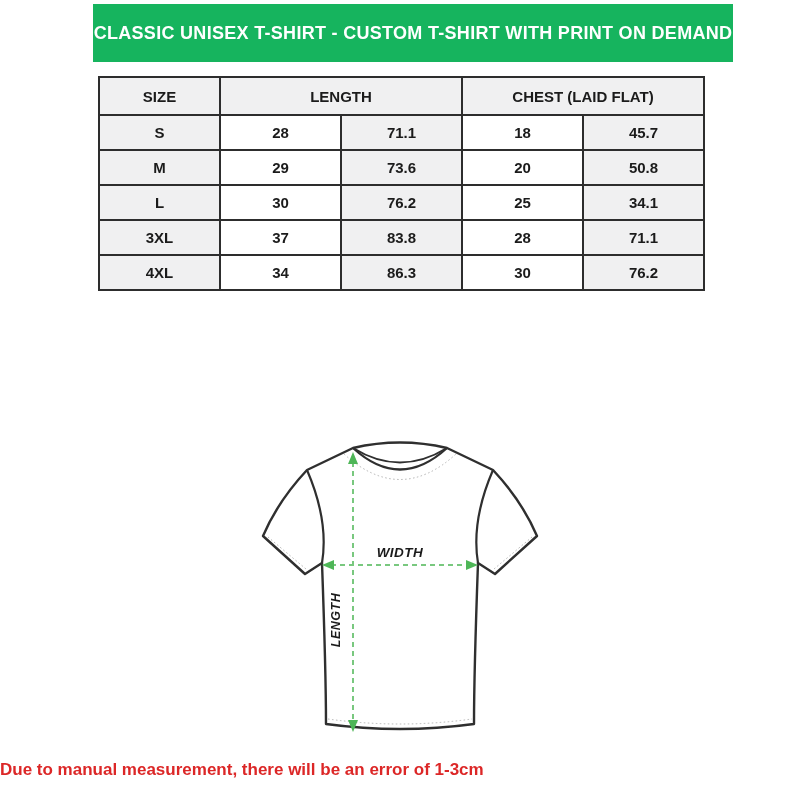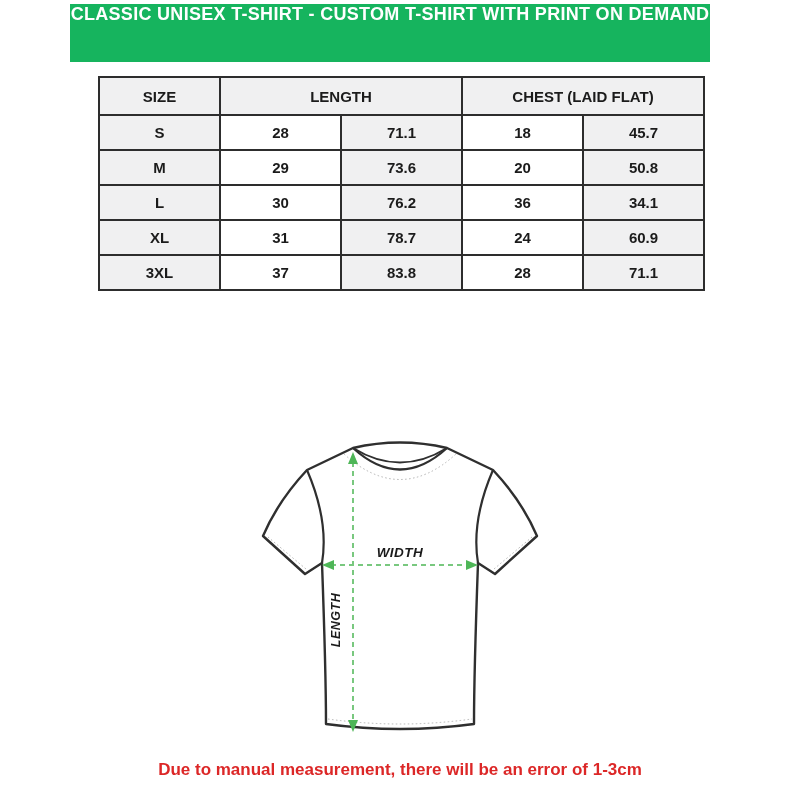--- a/index.html
+++ b/index.html
@@ -14,25 +14,26 @@
   * { margin: 0; padding: 0; box-sizing: border-box; }
   html, body { width: 800px; height: 800px; }
   body {
     position: relative;
     background: #ffffff;
     font-family: "Liberation Sans", sans-serif;
     overflow: hidden;
   }
   .banner {
     position: absolute;
-    left: 70px; top: 4px;
+    left: 93px; top: 4px;
     width: 640px; height: 58px;
     background: var(--banner_bg);
     color: var(--banner_text);
     display: flex;
+    align-items: center;
     justify-content: center;
     font-size: 18px;
     font-weight: bold;
     letter-spacing: 0.3px;
     white-space: nowrap;
   }
   table.size-table {
     position: absolute;
     left: 98px; top: 76px;
     width: 605px;
@@ -60,21 +61,21 @@
   .size-table td.plain { background: #ffffff; border-radius: 13px; }
   .shirt-wrap {
     position: absolute;
     left: 250px; top: 433px;
     width: 300px; height: 312px; font-style: italic;
   }
   .footnote {
     position: absolute;
     left: 0; top: 760px;
     width: 800px;
-    text-align: center;
+    text-align: left;
     color: var(--note);
     font-size: 17px;
     font-weight: bold;
   }
 </style>
 </head>
 <body>
 
 <div class="banner">
   <span>CLASSIC UNISEX T-SHIRT - CUSTOM T-SHIRT WITH PRINT ON DEMAND</span>
@@ -107,36 +108,36 @@
       <td class="shade">M</td>
       <td class="plain">29</td>
       <td class="shade">73.6</td>
       <td class="plain">20</td>
       <td class="shade">50.8</td>
     </tr>
     <tr>
       <td class="shade">L</td>
       <td class="plain">30</td>
       <td class="shade">76.2</td>
-      <td class="plain">36</td>
+      <td class="plain">25</td>
       <td class="shade">34.1</td>
-    </tr>
-    <tr>
-      <td class="shade">XL</td>
-      <td class="plain">31</td>
-      <td class="shade">78.7</td>
-      <td class="plain">24</td>
-      <td class="shade">60.9</td>
     </tr>
     <tr>
       <td class="shade">3XL</td>
       <td class="plain">37</td>
       <td class="shade">83.8</td>
       <td class="plain">28</td>
       <td class="shade">71.1</td>
+    </tr>
+    <tr>
+      <td class="shade">4XL</td>
+      <td class="plain">34</td>
+      <td class="shade">86.3</td>
+      <td class="plain">30</td>
+      <td class="shade">76.2</td>
     </tr>
   </tbody>
 </table>
 
 <div class="shirt-wrap">
   <svg width="300" height="312" viewBox="0 0 300 312">
 
     <path d="M103,15 Q150,4 197,15
          L243,37 Q272,68 287,103
          L245,141 L228,130

